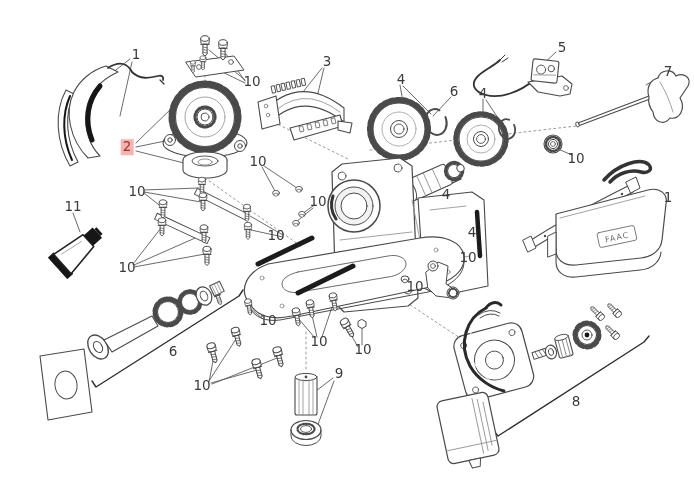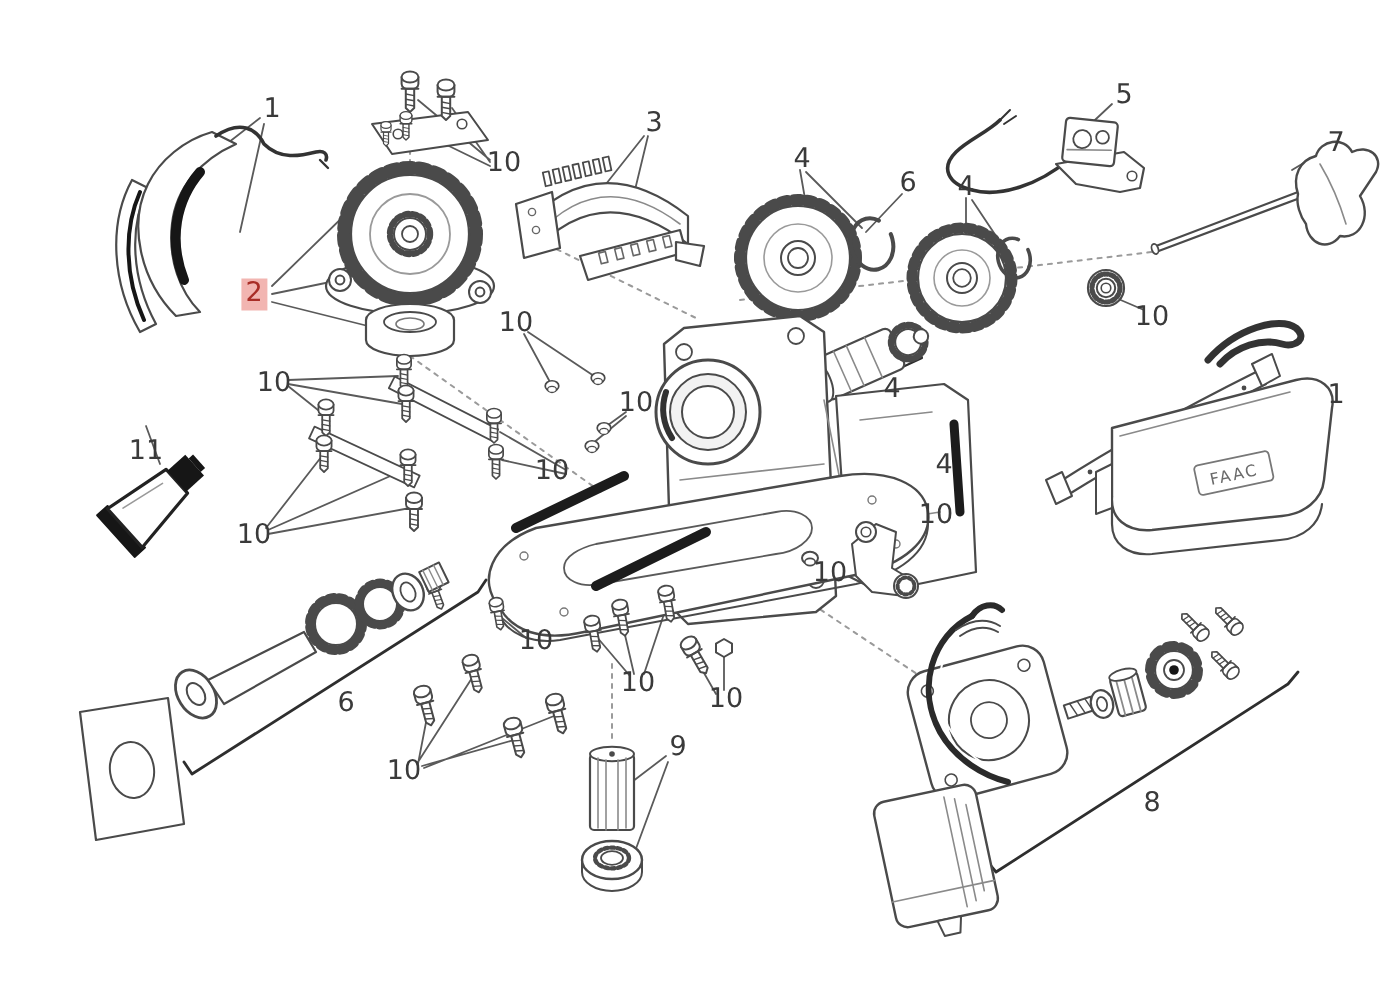--- a/index.html
+++ b/index.html
@@ -374,21 +374,21 @@
       <div class="callout" style="left: 454px; top: 92px;">6</div>
       <div class="callout" style="left: 483px; top: 94px;">4</div>
       <div class="callout" style="left: 562px; top: 48px;">5</div>
       <div class="callout" style="left: 668px; top: 72px;">7</div>
       <div class="callout highlighted" style="left: 127px; top: 147px;">2</div>
       <div class="callout" style="left: 576px; top: 159px;">10</div>
       <div class="callout" style="left: 258px; top: 162px;">10</div>
       <div class="callout" style="left: 137px; top: 192px;">10</div>
       <div class="callout" style="left: 668px; top: 198px;">1</div>
       <div class="callout" style="left: 318px; top: 202px;">10</div>
-      <div class="callout" style="left: 73px; top: 207px; margin-top: 19px;">11</div>
+      <div class="callout" style="left: 73px; top: 207px;">11</div>
       <div class="callout" style="left: 446px; top: 195px;">4</div>
       <div class="callout" style="left: 472px; top: 233px;">4</div>
       <div class="callout" style="left: 276px; top: 236px;">10</div>
       <div class="callout" style="left: 468px; top: 258px;">10</div>
       <div class="callout" style="left: 127px; top: 268px;">10</div>
       <div class="callout" style="left: 415px; top: 287px;">10</div>
       <div class="callout" style="left: 268px; top: 321px;">10</div>
       <div class="callout" style="left: 319px; top: 342px;">10</div>
       <div class="callout" style="left: 363px; top: 350px;">10</div>
       <div class="callout" style="left: 173px; top: 352px;">6</div>

